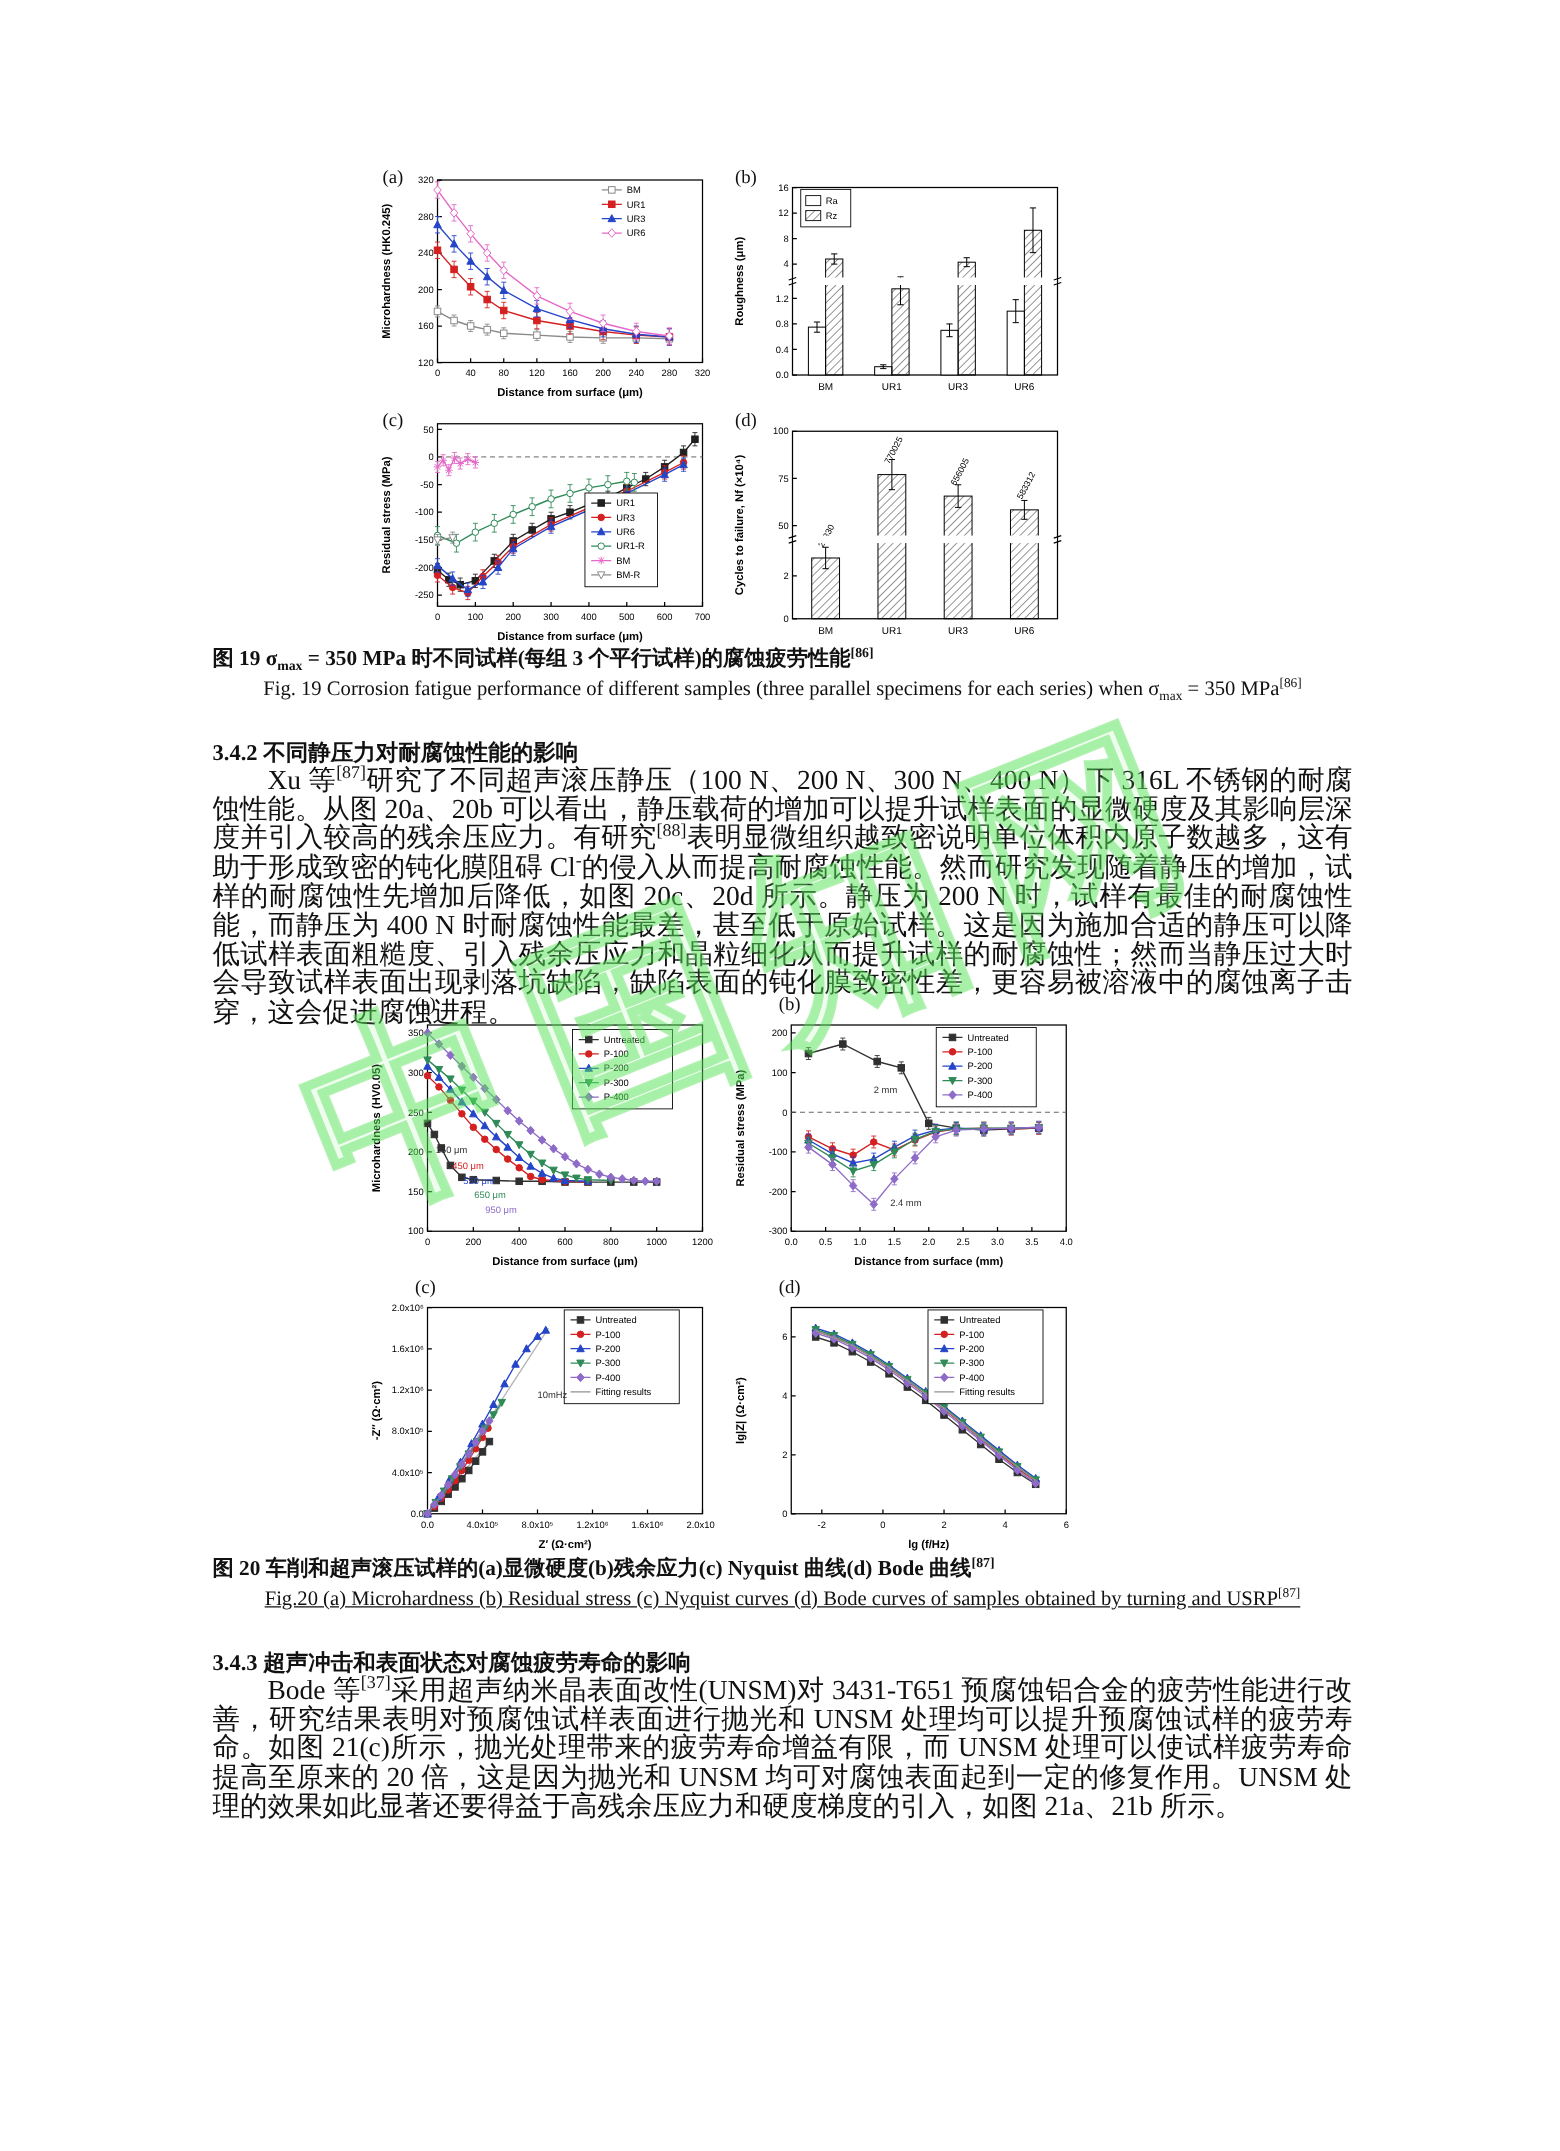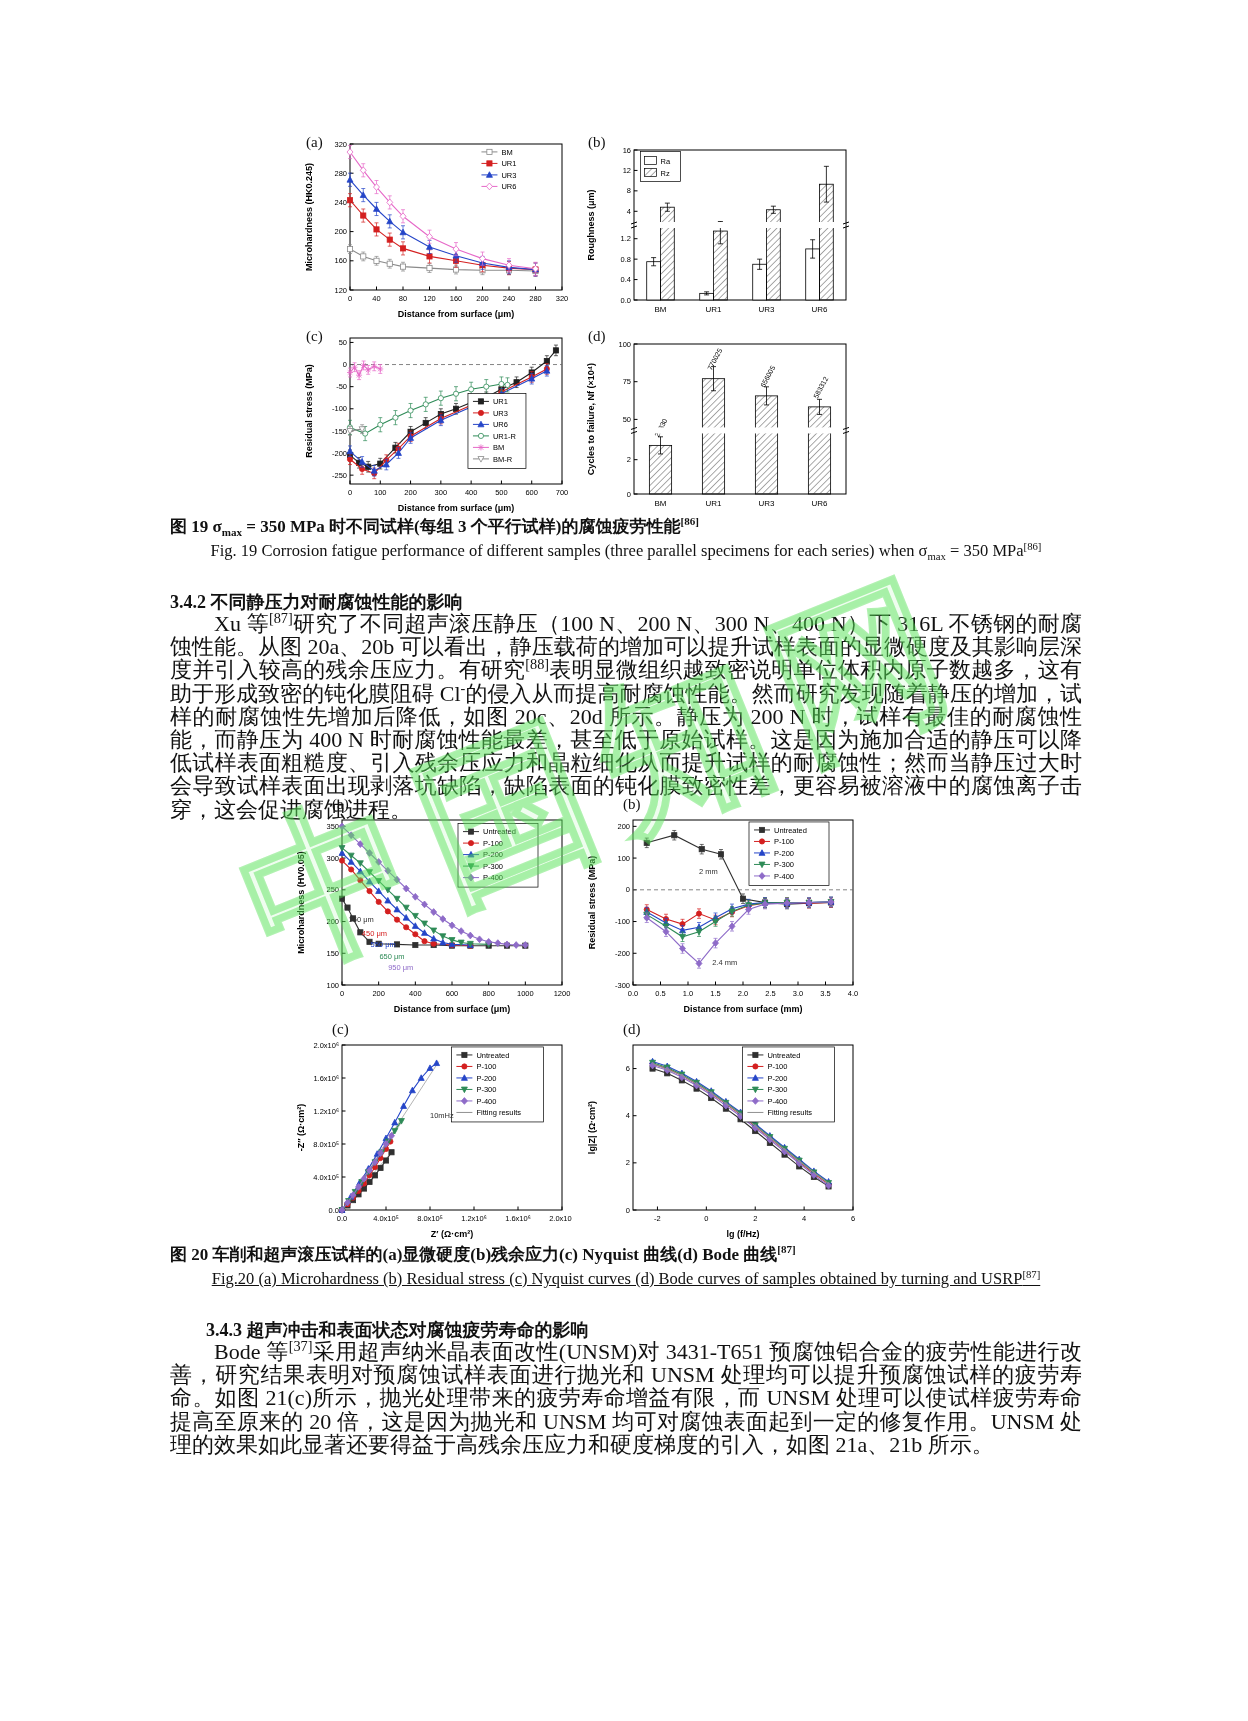--- a/index.html
+++ b/index.html
@@ -1322,20 +1322,20 @@
           <text x="184.4" y="66.55" text-anchor="start" font-size="7.5" fill="#000">P-400</text>
           <line x1="164.4" y1="75.45" x2="180.4" y2="75.45" stroke="#909090" stroke-width="1"></line>
           <text x="184.4" y="78.05" text-anchor="start" font-size="7.5" fill="#000">Fitting results</text>
         </svg>
     </div>
   </div>
 
   <div class="abs col zh-caption" style="top:1244px;"><span>图 20 车削和超声滚压试样的(a)显微硬度(b)残余应力(c) Nyquist 曲线(d) Bode 曲线</span><sup>[87]</sup></div>
   <div class="abs col en-caption" style="top:1268px;text-decoration:underline;"><span>Fig.20 (a) Microhardness (b) Residual stress (c) Nyquist curves (d) Bode curves of samples obtained by turning and USRP</span><sup>[87]</sup></div>
 
-  <div class="abs col heading" style="top:1318px;margin-left:36px;">3.4.3 超声冲击和表面状态对腐蚀疲劳寿命的影响</div>
+  <div class="abs col heading" style="top:1318px;">3.4.3 超声冲击和表面状态对腐蚀疲劳寿命的影响</div>
   <div class="abs col para" style="top:1340px;"><span>Bode 等</span><sup>[37]</sup><span>采用超声纳米晶表面改性(UNSM)对 3431-T651 预腐蚀铝合金的疲劳性能进行改善，研究结果表明对预腐蚀试样表面进行抛光和 UNSM 处理均可以提升预腐蚀试样的疲劳寿命。如图 21(c)所示，抛光处理带来的疲劳寿命增益有限，而 UNSM 处理可以使试样疲劳寿命提高至原来的 20 倍，这是因为抛光和 UNSM 均可对腐蚀表面起到一定的修复作用。UNSM 处理的效果如此显著还要得益于高残余压应力和硬度梯度的引入，如图 21a、21b 所示。</span></div>
 
   <div class="watermark">
     <span>中国知网</span>
   </div>
 
 </div>
 
 </body></html>

